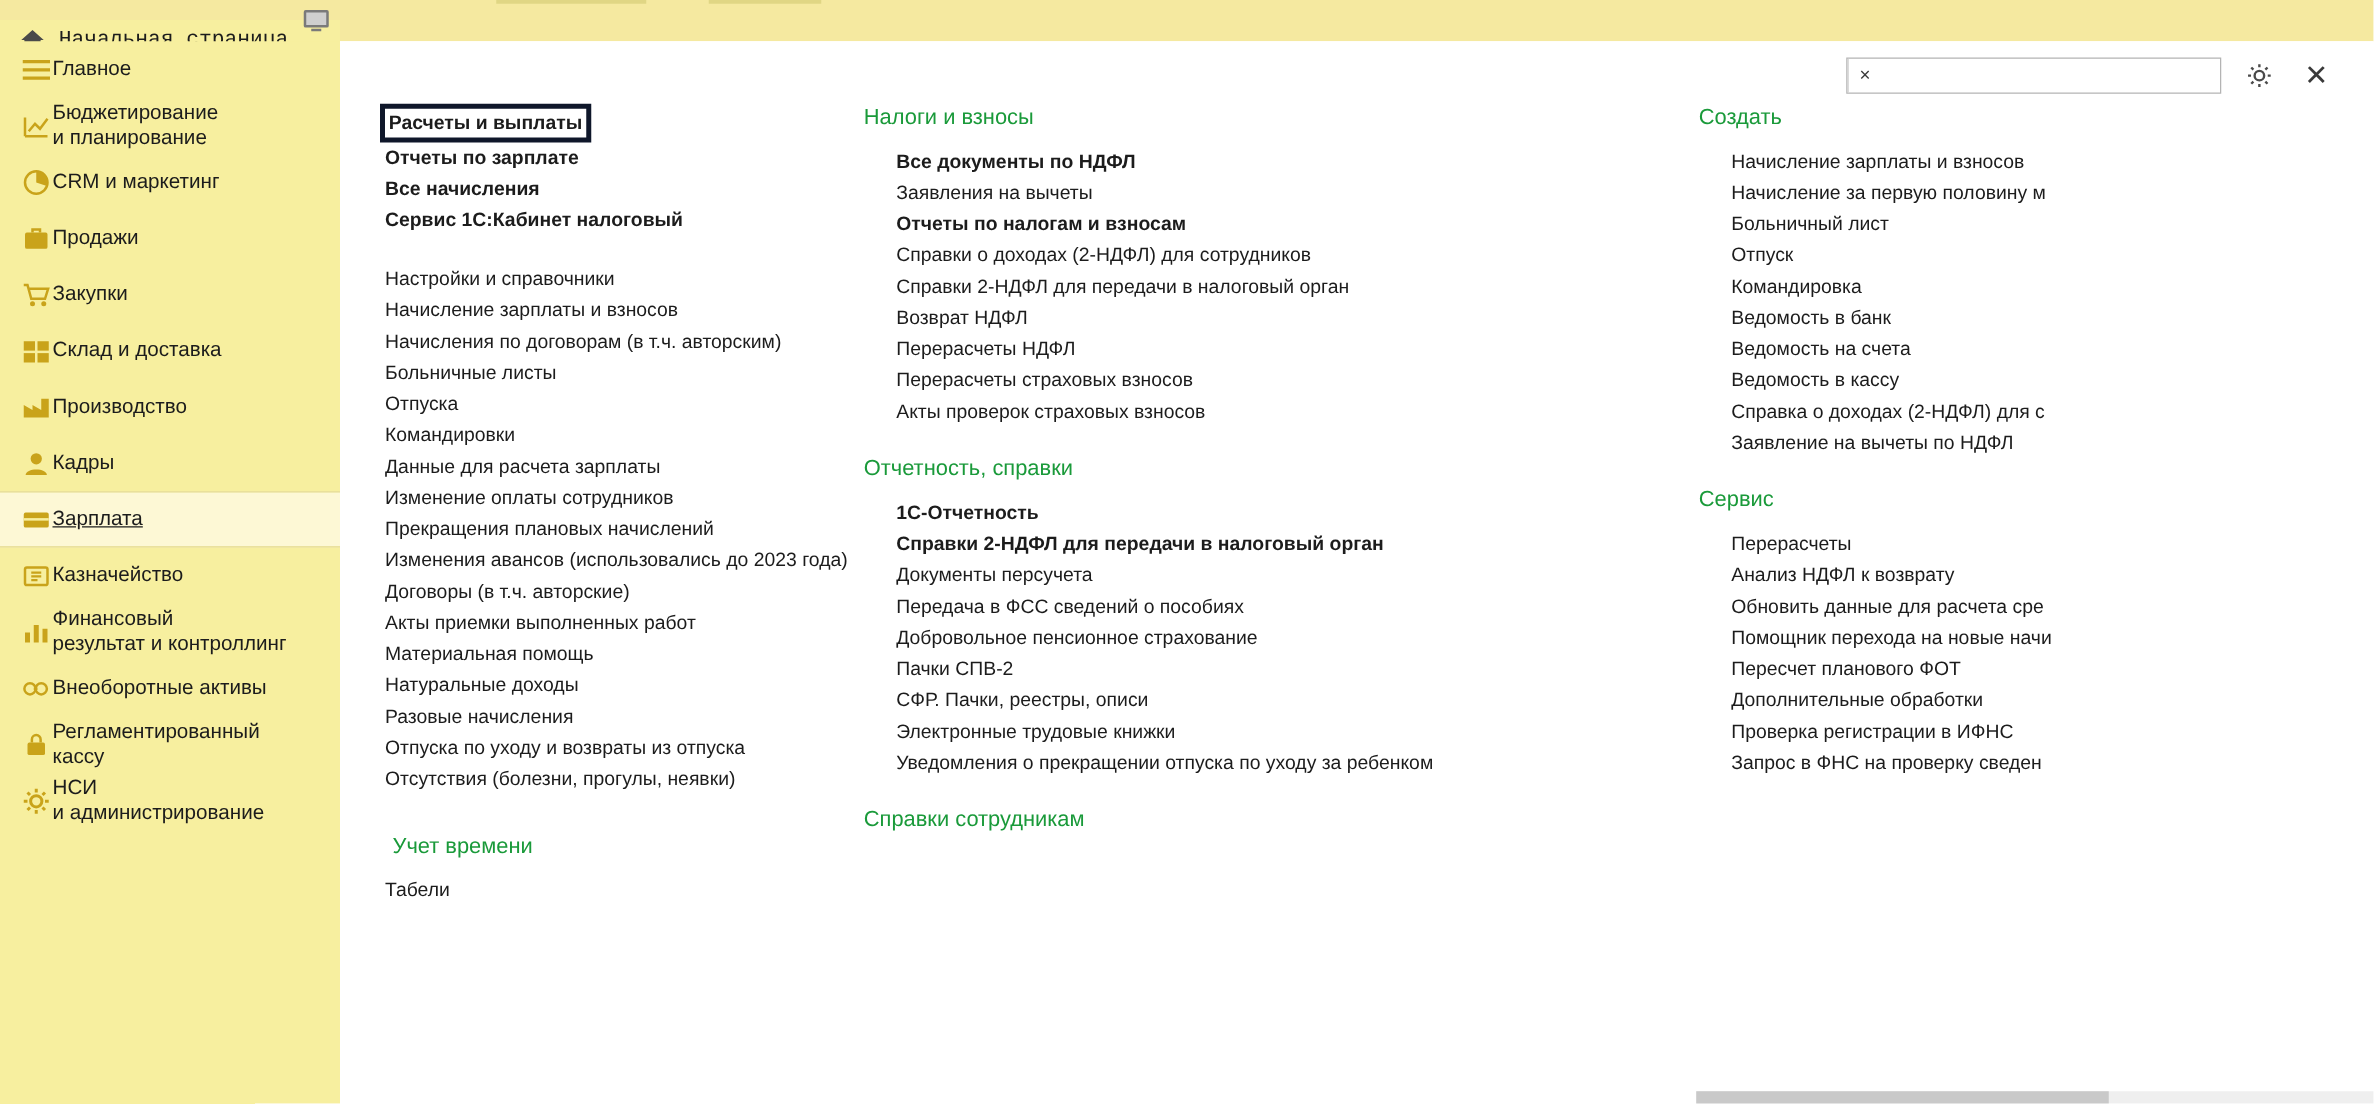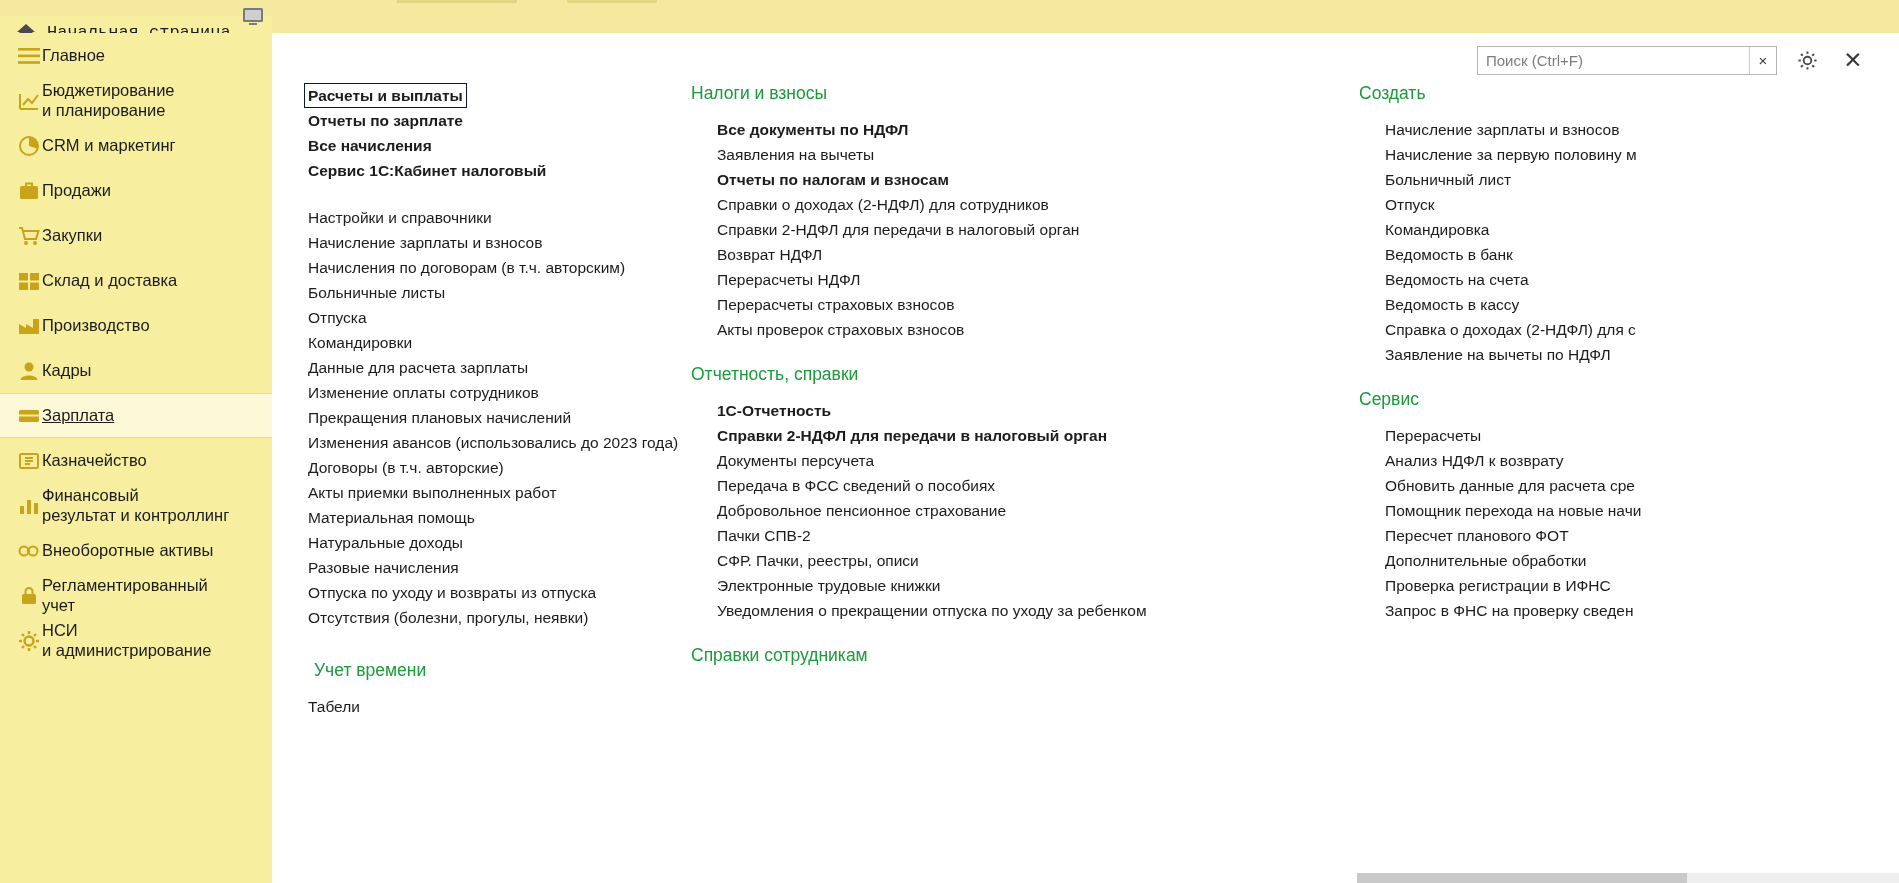--- a/index.html
+++ b/index.html
@@ -164,21 +164,21 @@
   .link {
     font-size: 15.5px;
     color: #1c1c1c;
     padding: 3.5px 4px 3.5px 4px;
     white-space: nowrap;
     cursor: pointer;
   }
   .link.bold { font-weight: bold; }
   .link.indent { padding-left: 28px; }
   .link.focused {
-    border: 1px solid #0f172a;
+    border: 4px solid #0f172a;
     padding: 2.5px 3px 2.5px 3px;
     display: inline-block;
   }
   .spacer-22 { height: 22px; }
   .spacer-30 { height: 30px; }
 
   .hscroll {
     position: absolute;
     left: 1085px;
     bottom: 0;
@@ -351,21 +351,21 @@
     </div>
 
     <div class="side-item">
       <span class="ico">
         <svg width="22" height="20" viewBox="0 0 22 20">
           <rect x="4" y="8" width="14" height="10" rx="1.5" fill="#c9a31a"></rect>
           <path d="M7.5 8 L7.5 5.5 A3.5 3.5 0 0 1 14.5 5.5 L14.5 8" fill="none" stroke="#c9a31a" stroke-width="2"></path>
         </svg>
       </span>
       <span class="txt">Регламентированный
-учет</span>
+кассу</span>
     </div>
 
     <div class="side-item">
       <span class="ico">
         <svg width="22" height="22" viewBox="0 0 22 22">
           <circle cx="11" cy="11" r="4.5" fill="none" stroke="#c9a31a" stroke-width="2.4"></circle>
           <g stroke="#c9a31a" stroke-width="2.4">
             <path d="M11 1 L11 4"></path>
               <path d="M11 18 L11 21"></path>
             <path d="M1 11 L4 11"></path>
@@ -378,21 +378,20 @@
         </svg>
       </span>
       <span class="txt">НСИ
 и администрирование</span>
     </div>
   </div>
 
   <div class="panel">
 
     <div class="search-wrap">
-      <input type="text" placeholder="Поиск (Ctrl+F)" style="">
       <span class="search-clear">×</span>
     </div>
 
     <div class="gear-btn">
       <svg width="21" height="21" viewBox="0 0 22 22">
         <circle cx="11" cy="11" r="4" fill="none" stroke="#4a4a4a" stroke-width="2"></circle>
         <g stroke="#4a4a4a" stroke-width="2">
           <path d="M11 1.5 L11 4"></path>
             <path d="M11 18 L11 20.5"></path>
           <path d="M1.5 11 L4 11"></path>

